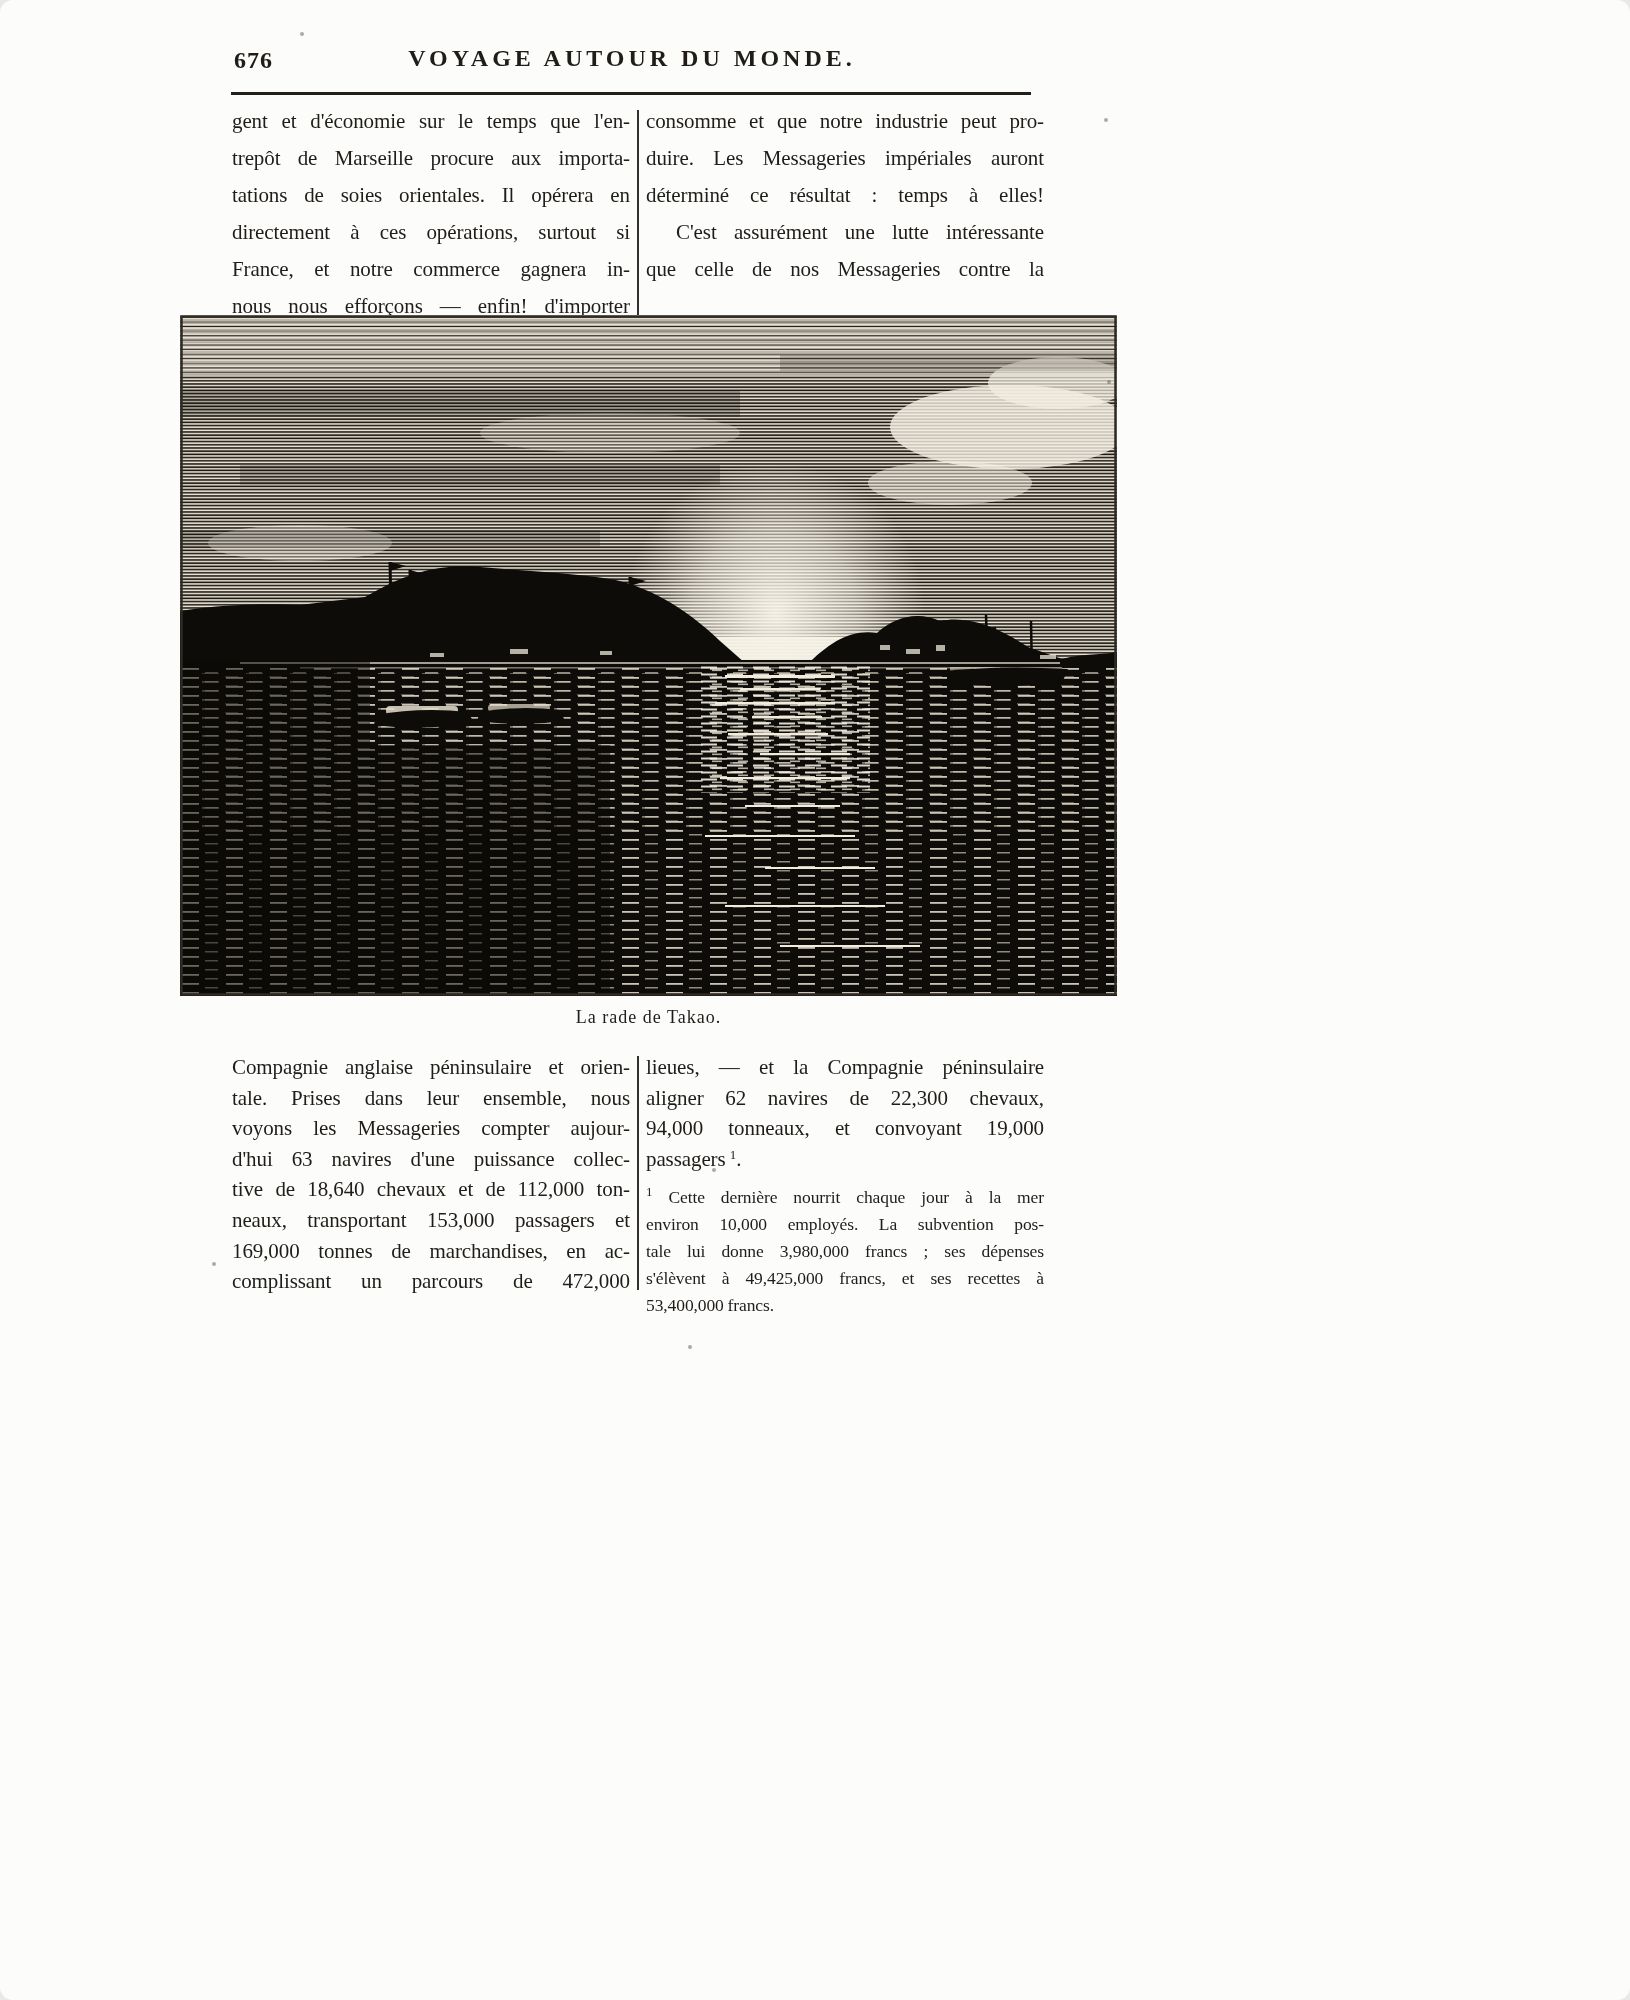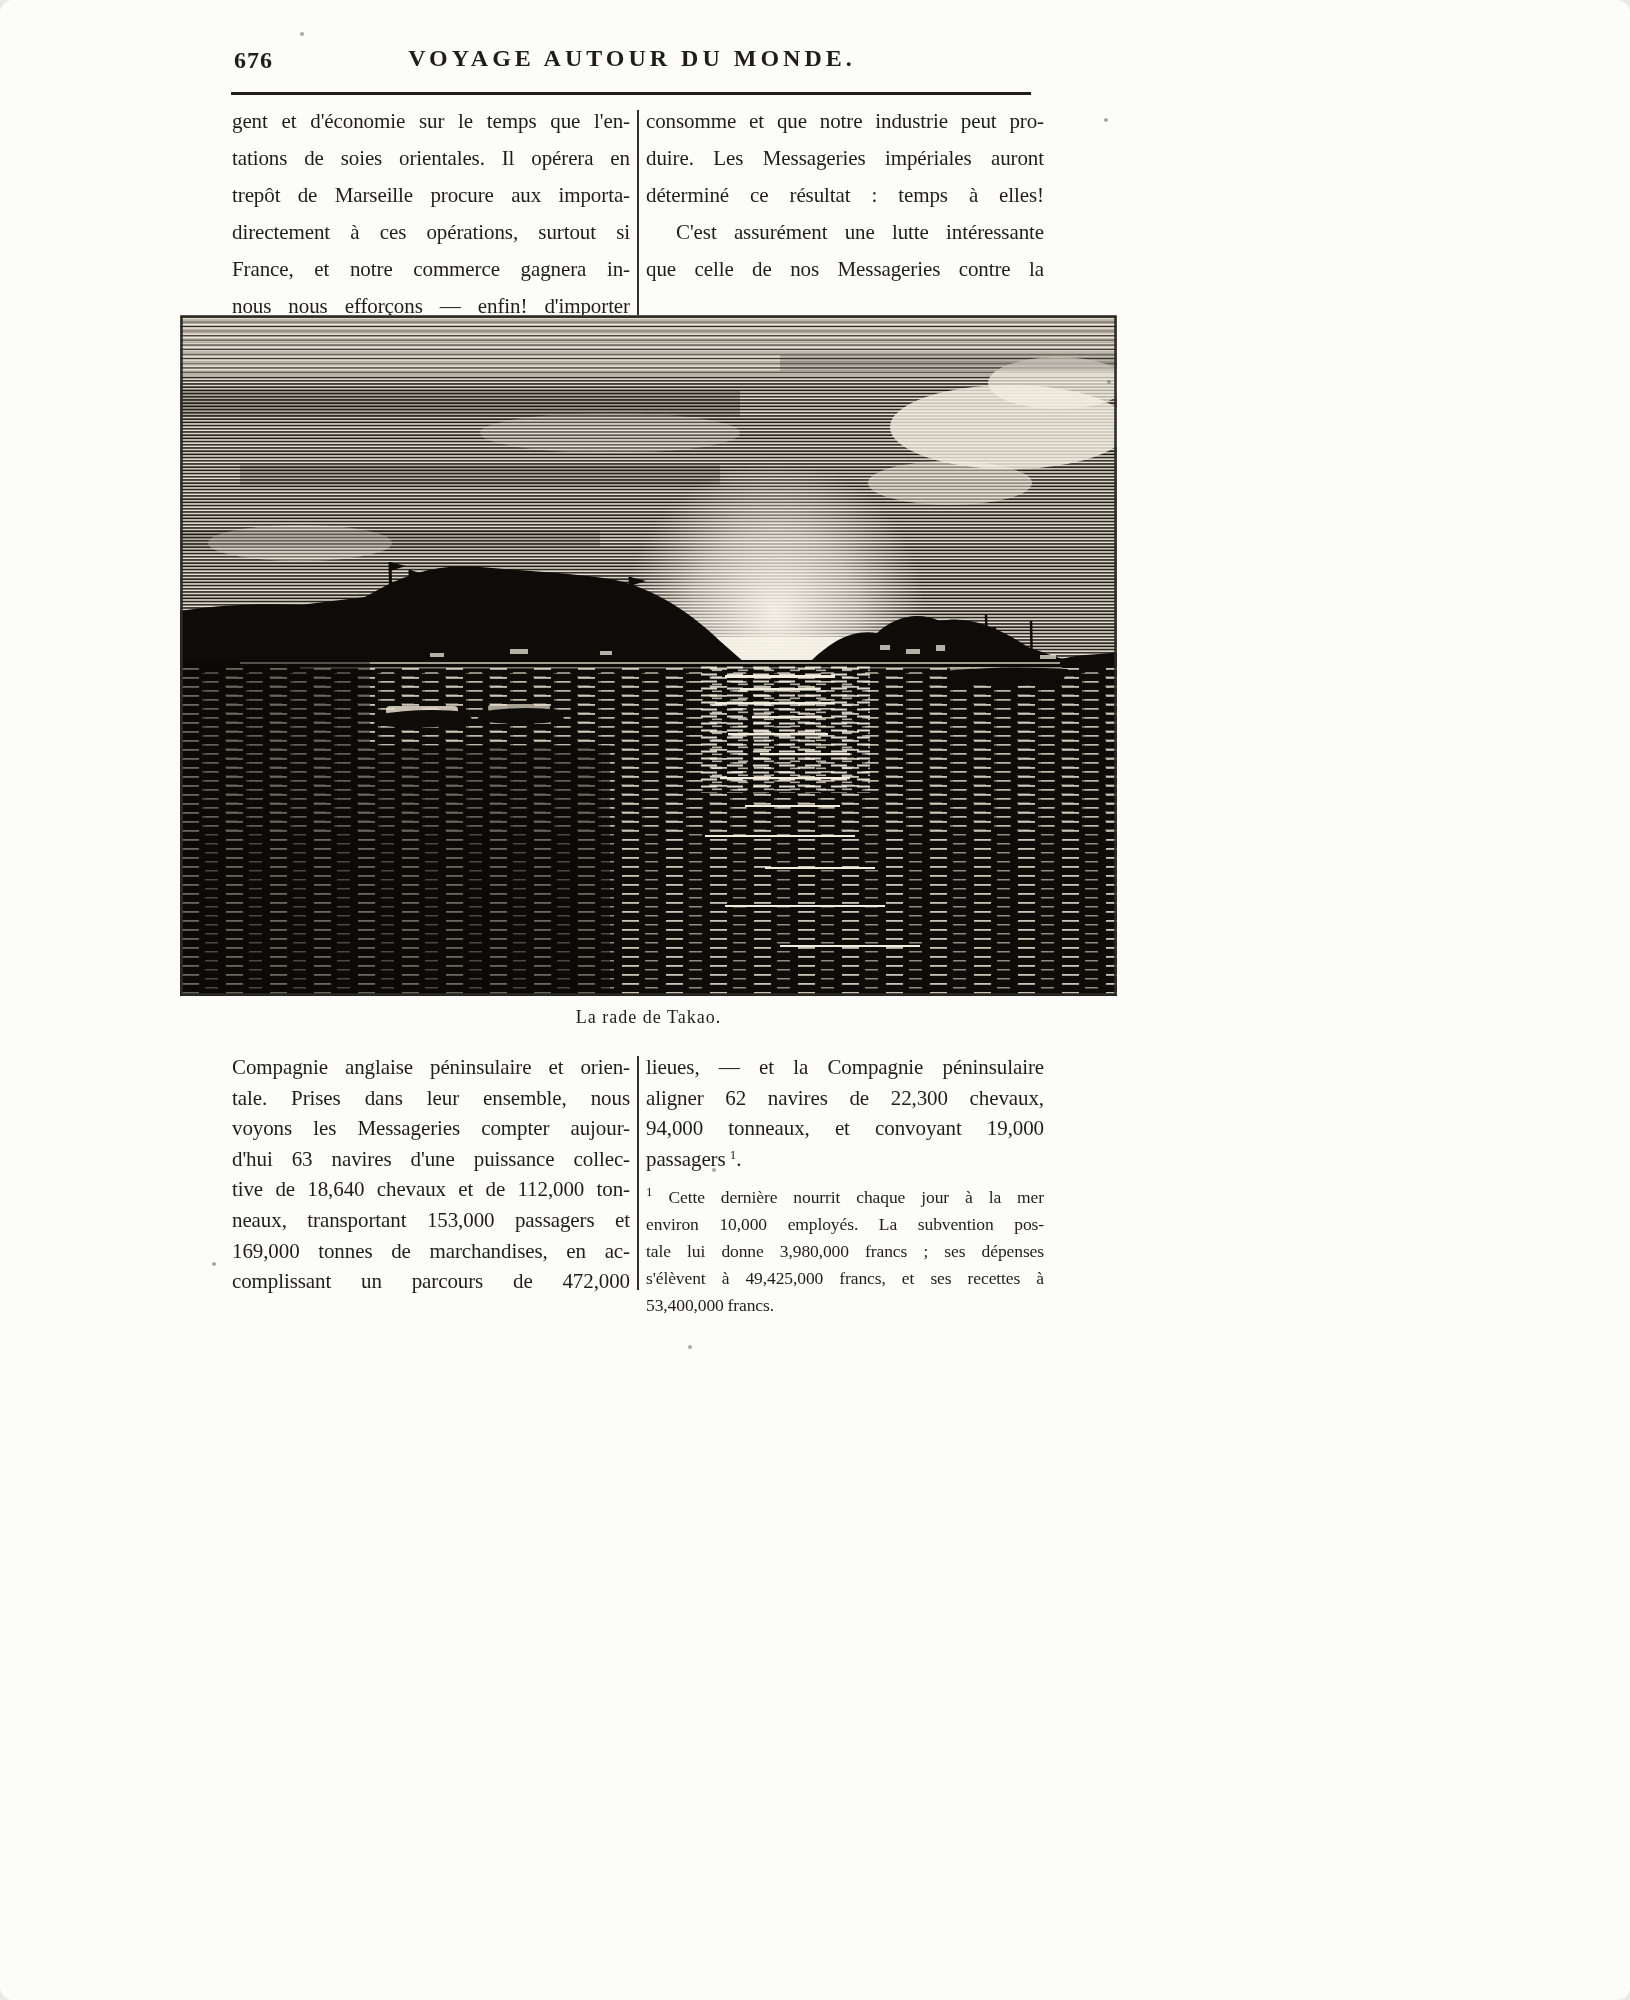--- a/index.html
+++ b/index.html
@@ -45,22 +45,22 @@
 <body>
 
 <div class="page">
 
   <div class="pagenum">676</div>
   <div class="running-title">VOYAGE AUTOUR DU MONDE.</div>
   <div class="head-rule"></div>
 
   <div class="col top left">
     <div class="line">gent et d'économie sur le temps que l'en-</div>
+    <div class="line">trepôt de Marseille procure aux importa-</div>
     <div class="line">tations de soies orientales. Il opérera en</div>
-    <div class="line">trepôt de Marseille procure aux importa-</div>
     <div class="line">directement à ces opérations, surtout si</div>
     <div class="line">France, et notre commerce gagnera in-</div>
     <div class="line">nous nous efforçons — enfin! d'importer</div>
   </div>
 
   <div class="vrule vrule-top"></div>
 
   <div class="col top right">
     <div class="line"><span>consomme et que notre industrie </span><span class="it">peut</span><span> pro-</span></div>
     <div class="line">duire. Les Messageries impériales auront</div>

